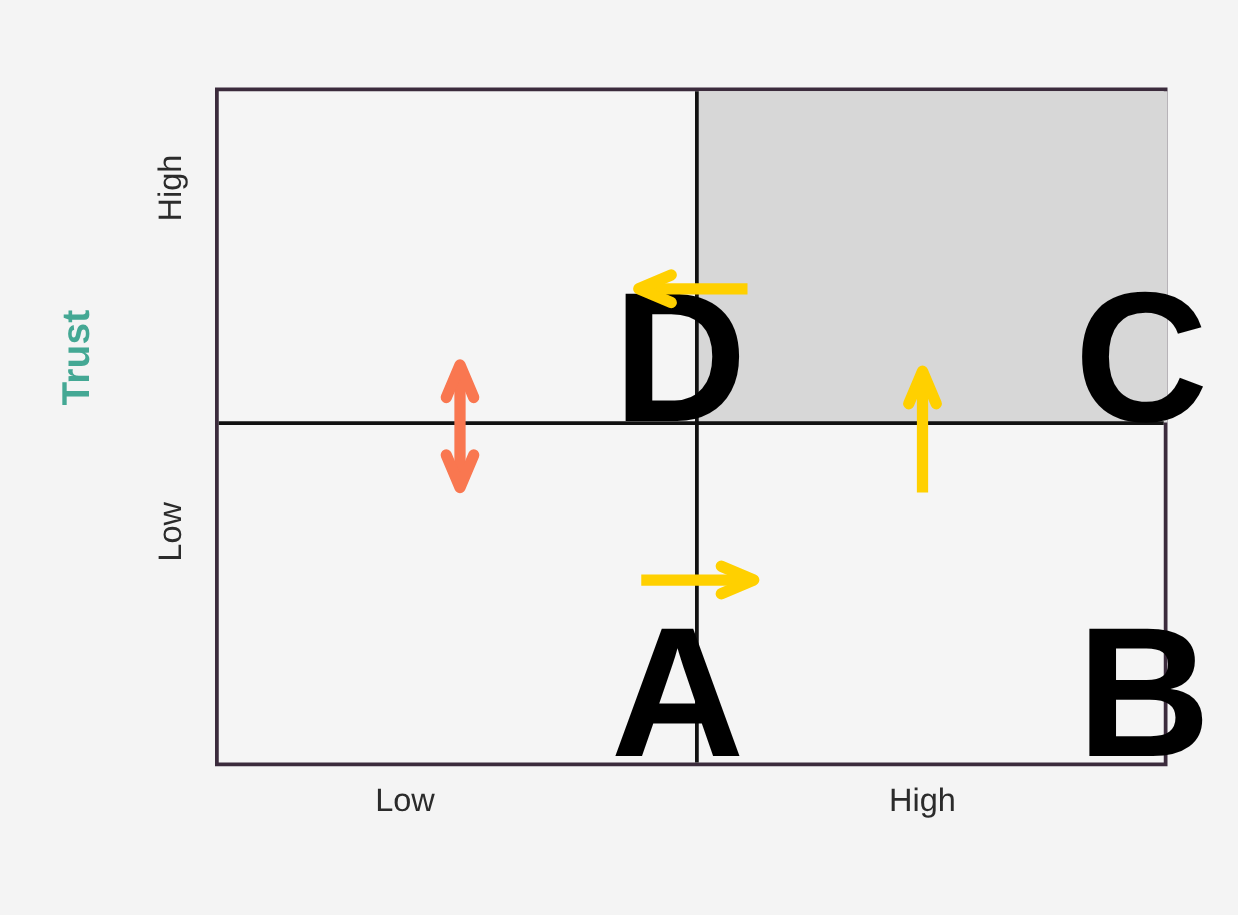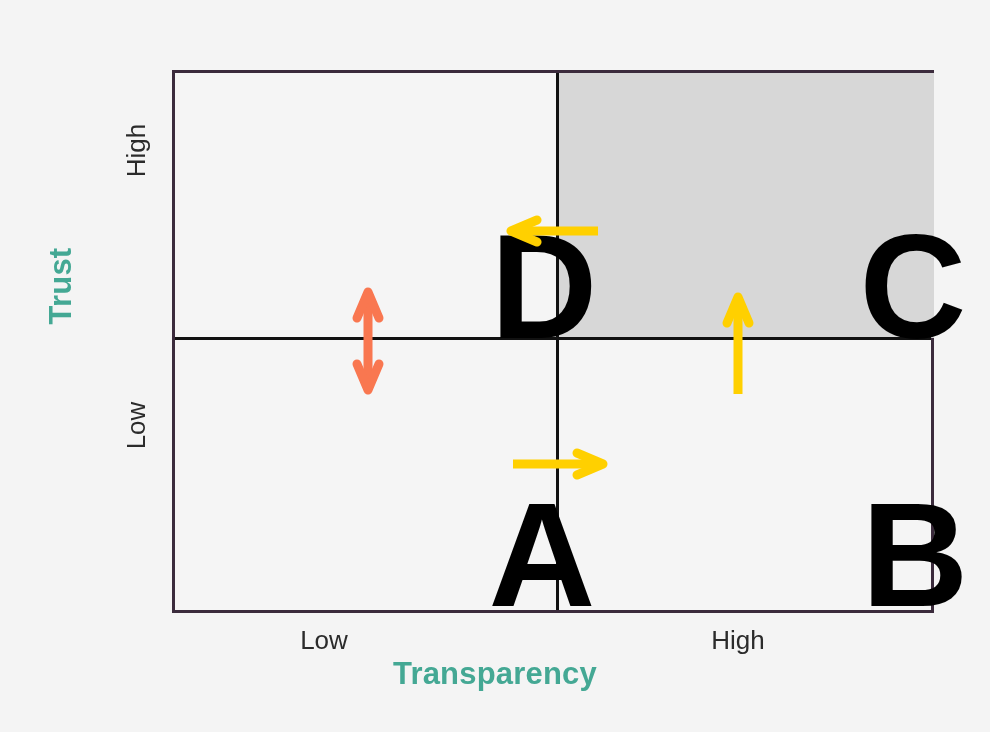--- a/index.html
+++ b/index.html
@@ -164,21 +164,20 @@
   <div class="axis-title-y">Trust</div>
 
   <div class="axis-tick-y tick-y-high">High</div>
 
   <div class="axis-tick-y tick-y-low">Low</div>
 
   <div class="axis-tick-x tick-x-low">Low</div>
 
   <div class="axis-tick-x tick-x-high">High</div>
 
-  <div class="axis-title-x">Transparency</div>
 
   <svg id="arrows" viewBox="0 0 990 732">
     <g id="arrow-group">
         <g>
           <line x1="598" y1="231" x2="511" y2="231" stroke="#ffd000" stroke-width="9" stroke-linecap="butt"></line>
           <polyline points="537,220 511,231 537,242" fill="none" stroke="#ffd000" stroke-width="9" stroke-linecap="round" stroke-linejoin="round"></polyline>
         </g>
         <g>
           <line x1="513" y1="464" x2="603" y2="464" stroke="#ffd000" stroke-width="9" stroke-linecap="butt"></line>
           <polyline points="577,475 603,464 577,453" fill="none" stroke="#ffd000" stroke-width="9" stroke-linecap="round" stroke-linejoin="round"></polyline>

